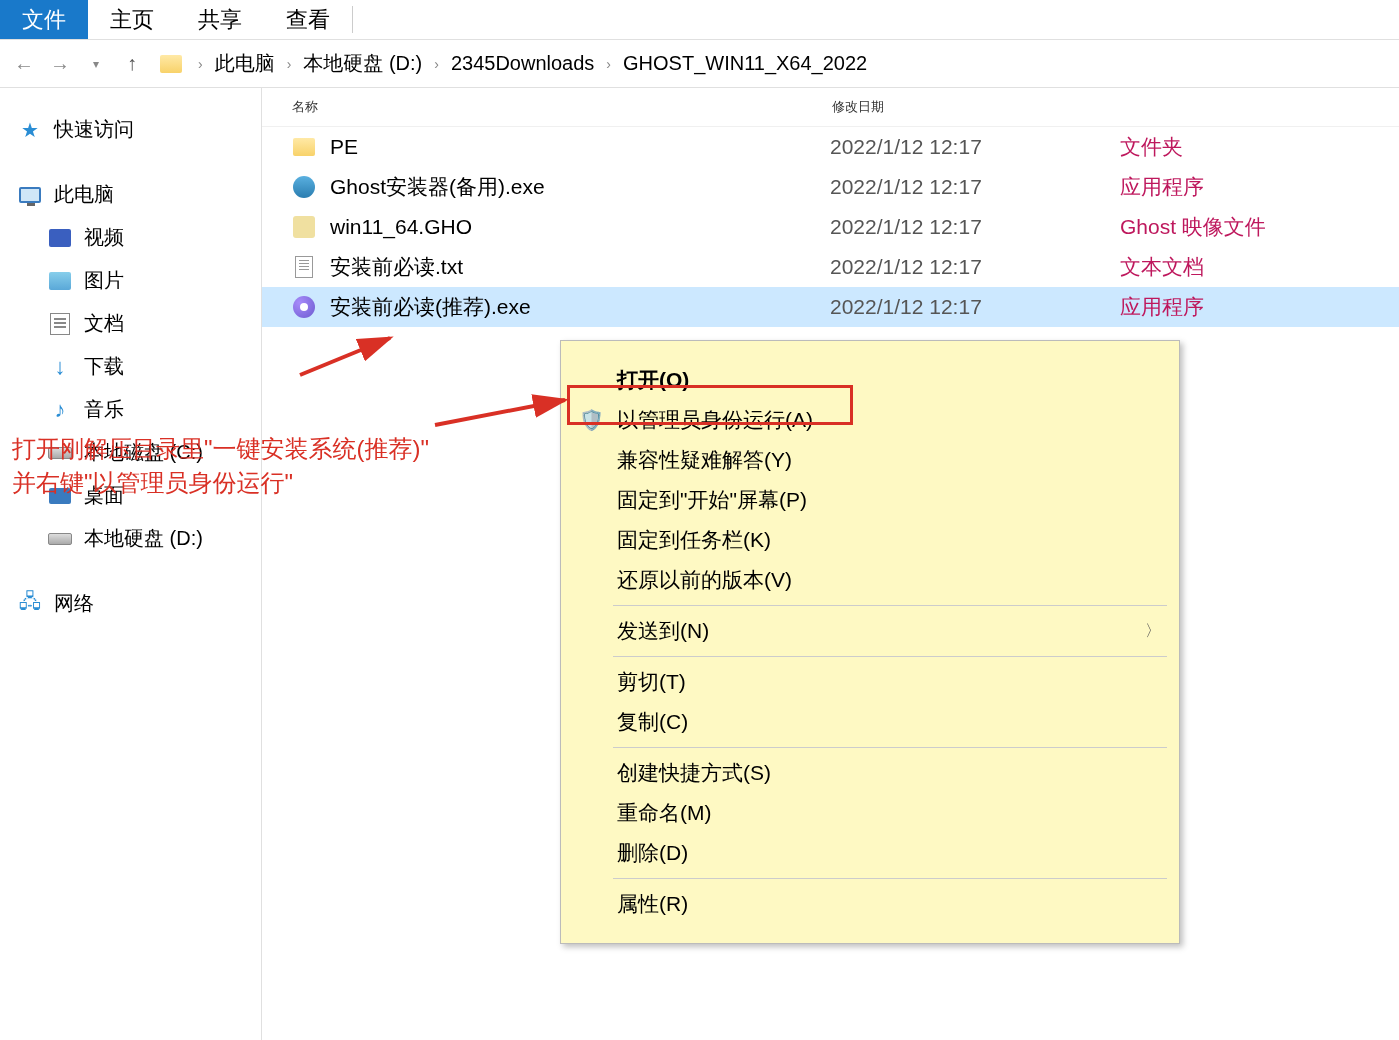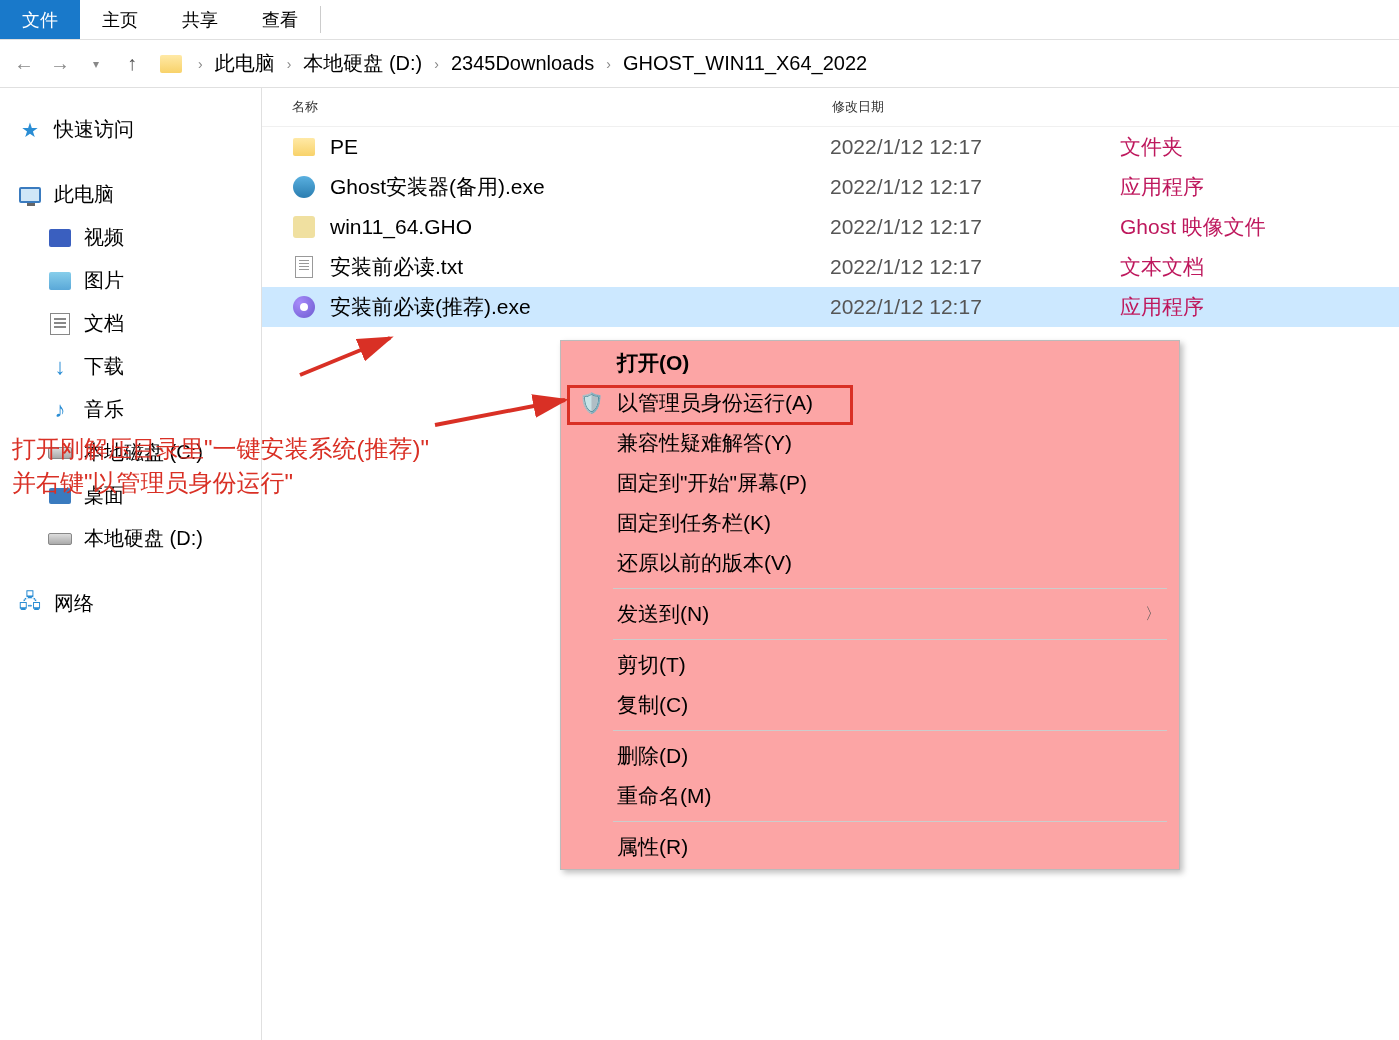--- a/index.html
+++ b/index.html
@@ -1,19 +1,19 @@
 <!DOCTYPE html>
 <html><head>
 <meta charset="utf-8">
 <style>
 * { margin: 0; padding: 0; box-sizing: border-box; font-family: "Microsoft YaHei", "Segoe UI", sans-serif; }
 body { background: #fff; width: 1399px; height: 1040px; overflow: hidden; position: relative; }
 
 .ribbon { display: flex; background: #fff; height: 40px; align-items: stretch; border-bottom: 1px solid #e0e0e0; }
-.ribbon-tab { padding: 8px 22px; font-size: 18px; color: #000; cursor: default; display: flex; align-items: center; }
+.ribbon-tab { padding: 8px 22px; font-size: 22px; color: #000; cursor: default; display: flex; align-items: center; }
 .ribbon-tab.active { background: #1979ca; color: #fff; }
 .ribbon-tab.context { margin-left: 20px; }
 .ribbon-sep { width: 1px; background: #ccc; margin: 6px 0; }
 
 .nav-row { display: flex; align-items: center; height: 48px; padding: 0 8px; gap: 4px; border-bottom: 1px solid #e0e0e0; }
 .nav-btn { width: 32px; height: 32px; display: flex; align-items: center; justify-content: center; color: #888; font-size: 20px; cursor: default; }
 .nav-btn.enabled { color: #555; }
 .breadcrumb { display: flex; align-items: center; gap: 6px; font-size: 20px; margin-left: 8px; }
 .bc-folder-icon { width: 22px; height: 18px; background: linear-gradient(#ffe9a6,#f8d26a); border-radius: 2px; margin-right: 4px; }
 .bc-sep { color: #888; font-size: 14px; margin: 0 6px; }
@@ -31,21 +31,21 @@
 .col-date { width: 290px; }
 .col-type { flex: 1; }
 
 .file-row { display: flex; align-items: center; padding: 6px 0 6px 30px; font-size: 21px; }
 .file-row.selected { background: #cce8ff; }
 .file-icon { width: 24px; height: 24px; margin-right: 14px; flex-shrink: 0; display: flex; align-items: center; justify-content: center; }
 .file-name { width: 500px; }
 .file-date { width: 290px; color: #555; }
 .file-type { flex: 1; color: #be185d; }
 
-.ctx-menu { position: absolute; left: 560px; top: 340px; width: 620px; background: #fca5a5; border: 1px solid #bbb; box-shadow: 3px 3px 6px rgba(0,0,0,0.25); padding: 2px 2px; }
+.ctx-menu { position: absolute; left: 560px; top: 340px; width: 620px; background: #fef9c3; border: 1px solid #bbb; box-shadow: 3px 3px 6px rgba(0,0,0,0.25); padding: 19px 2px; }
 .ctx-item { display: flex; align-items: center; padding: 6px 16px 6px 14px; font-size: 21px; cursor: default; position: relative; }
 .ctx-item .ci-icon { width: 30px; display: flex; justify-content: center; margin-right: 10px; }
 .ctx-item .ci-arrow { margin-left: auto; color: #555; font-size: 16px; }
 .ctx-sep { height: 1px; background: #ccc; margin: 5px 10px 5px 50px; }
 .ctx-highlight { border: 3px solid #d93025; position: absolute; left: 6px; top: 44px; width: 286px; height: 40px; pointer-events: none; }
 
 .annotation { position: absolute; color: #d93025; font-size: 24px; font-weight: 400; line-height: 1.4; pointer-events: none; }
 .arrow-svg { position: absolute; pointer-events: none; }
 
 
@@ -253,25 +253,29 @@
         <span class="ci-icon"></span>
         <span style="">剪切(T)</span>
       </div>
       <div class="ctx-item">
         <span class="ci-icon"></span>
         <span style="">复制(C)</span>
       </div>
       <div class="ctx-sep"></div>
       <div class="ctx-item">
         <span class="ci-icon"></span>
+        <span style="">创建快捷方式(S)</span>
+      </div>
+      <div class="ctx-item">
+        <span class="ci-icon"></span>
+        <span style="">重命名(M)</span>
+      </div>
+      <div class="ctx-item">
+        <span class="ci-icon"></span>
         <span style="">删除(D)</span>
-      </div>
-      <div class="ctx-item">
-        <span class="ci-icon"></span>
-        <span style="">重命名(M)</span>
       </div>
       <div class="ctx-sep"></div>
       <div class="ctx-item">
         <span class="ci-icon"></span>
         <span style="">属性(R)</span>
       </div>
     </div>
   <div class="ctx-highlight"></div>
 </div>
 

